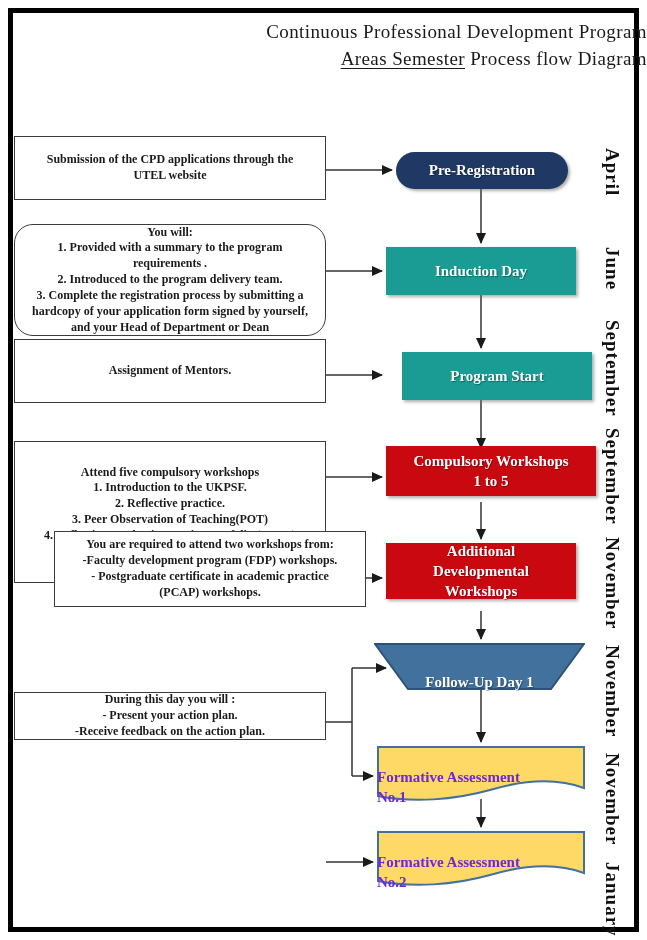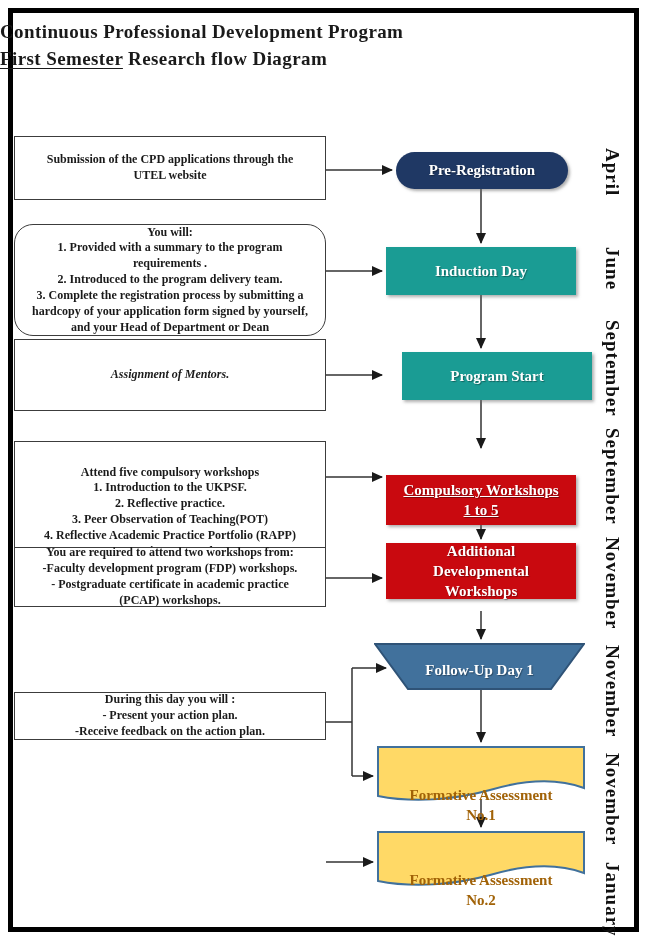--- a/index.html
+++ b/index.html
@@ -5,22 +5,22 @@
   html,body{margin:0;padding:0;background:#fff;}
   #app{
     position:relative;width:647px;height:940px;background:#fff;
     font-family:"Liberation Serif", serif;color:#1a1a1a;overflow:hidden;
   }
   .frame{
     position:absolute;left:8px;top:8px;width:631px;height:924px;
     border:5px solid #000;box-sizing:border-box;
   }
   .title{
-    position:absolute;left:0;top:21px;width:100%;text-align:left;
-    font-size:19px;font-weight:bold;letter-spacing:.4px;
+    position:absolute;left:0;top:21px;width:100%;text-align:right;
+    font-size:19px;font-weight:normal;letter-spacing:.4px;
   }
   .title .l2{display:block;margin-top:5px;}
   .underlined{text-decoration:underline;text-underline-offset:3px;}
   .note{
     position:absolute;left:14px;width:312px;box-sizing:border-box;
     border:1.5px solid #3c3c3c;background:#fff;
     display:flex;align-items:center;justify-content:center;text-align:center;
     font-weight:bold;font-size:12px;line-height:1.32;padding:2px 4px;
     white-space:pre-line;
   }
@@ -29,42 +29,42 @@
     text-align:center;color:#fff;font-weight:bold;font-size:15px;line-height:1.35;
     white-space:pre-line;text-shadow:1px 1px 1px rgba(0,0,0,.35);
     box-shadow:2px 2px 3px rgba(110,110,110,.55);
   }
   .stadium{background:#1F3864;border-radius:19px;}
   .teal{background:#1A9C94;}
   .red{background:#C9090F;}
   .svg-shape{position:absolute;}
   .svg-shape svg{display:block;}
   .svg-shape .overlay{
-    position:absolute;left:0;top:4px;width:100%;text-align:center;
+    position:absolute;left:0;top:16px;width:100%;
     font-weight:bold;white-space:pre-line;
   }
   .trap-label{color:#fff;font-size:15px;height:100%;display:flex;align-items:center;justify-content:center;text-shadow:1px 1px 1px rgba(0,0,0,.35);}
-  .doc-label{color:#a16207;font-size:15px;line-height:1.35;padding-top:5px;margin-top:30px;}
+  .doc-label{color:#6d28d9;font-size:15px;line-height:1.35;padding-top:5px;}
   .month{
     position:absolute;left:597px;width:26px;
     writing-mode:vertical-rl;font-weight:bold;font-size:19px;color:#111;
     letter-spacing:1px;
   }
   #connectors{position:absolute;left:0;top:0;pointer-events:none;}
 </style>
 </head>
 <body>
 
 <div id="app">
 
   <div class="frame"></div>
 
   <div class="title">
     <span>Continuous Professional Development Program</span>
-    <span class="l2"><span class="underlined">First Semester</span><span> Research flow Diagram</span></span>
+    <span class="l2"><span class="underlined">Areas Semester</span><span> Process flow Diagram</span></span>
   </div>
 
   <svg id="connectors" width="647" height="940" viewBox="0 0 647 940">
     <defs>
       <marker id="arr" markerUnits="userSpaceOnUse" markerWidth="11" markerHeight="10" refX="10" refY="5" orient="auto">
         <path d="M0,0 L11,5 L0,10 Z" fill="#1a1a1a"></path>
       </marker>
     </defs>
     <g stroke="#333" stroke-width="1.5" fill="none">
 
@@ -92,42 +92,42 @@
 
   <div class="note" style="top:136px;height:64px;">Submission of the CPD applications through the
 UTEL website</div>
   <div class="note" style="top:224px;height:112px;border-radius:19px;">You will:
 1. Provided with a summary to the program
 requirements .
 2. Introduced to the program delivery team.
 3. Complete the registration process  by submitting a
 hardcopy of your application form signed by yourself,
 and your Head of Department or Dean</div>
-  <div class="note" style="top:339px;height:72px;font-style:italic;">Assignment of Mentors.</div>
+  <div class="note" style="top:339px;height:64px;">Assignment of Mentors.</div>
   <div class="note" style="top:441px;height:142px;">Attend five compulsory workshops
 1. Introduction to the UKPSF.
 2. Reflective practice.
 3. Peer Observation of Teaching(POT)
 4. Reflective Academic Practice Portfolio (RAPP)
 5.  Action Research.</div>
-  <div class="note" style="top:547px;height:60px;">You are required to attend two workshops from:
+  <div class="note" style="top:531px;height:76px;margin-left:40px;">You are required to attend two workshops from:
 -Faculty development program (FDP) workshops.
 - Postgraduate certificate in academic practice
 (PCAP) workshops.</div>
   <div class="note" style="top:692px;height:48px;">During this day you will :
 - Present your action plan.
 -Receive feedback on the action plan.</div>
 
   <div class="shape teal" style="left:386px;top:247px;width:190px;height:48px;">Induction Day</div>
 
   <div class="shape stadium" style="left:396px;top:152px;width:172px;height:37px;">Pre-Registration</div>
 
   <div class="shape teal" style="left:386px;top:352px;width:190px;height:48px;margin-left:16px;">Program Start</div>
 
-  <div class="shape red" style="left:386px;top:475px;width:190px;height:50px;text-decoration:underline;">Compulsory Workshops
+  <div class="shape red" style="left:386px;top:446px;width:210px;height:50px;">Compulsory Workshops
 1 to 5</div>
 
   <div class="shape red" style="left:386px;top:543px;width:190px;height:56px;">Additional
 Developmental
 Workshops</div>
 
   <div class="svg-shape" style="left:374px;top:643px;width:211px;height:47px;">
     <svg width="211" height="47" viewBox="0 0 211 47">
       <polygon points="1,1 210,1 177,46 34,46" fill="#41719C" stroke="#2F5377" stroke-width="2"></polygon>
     </svg>

